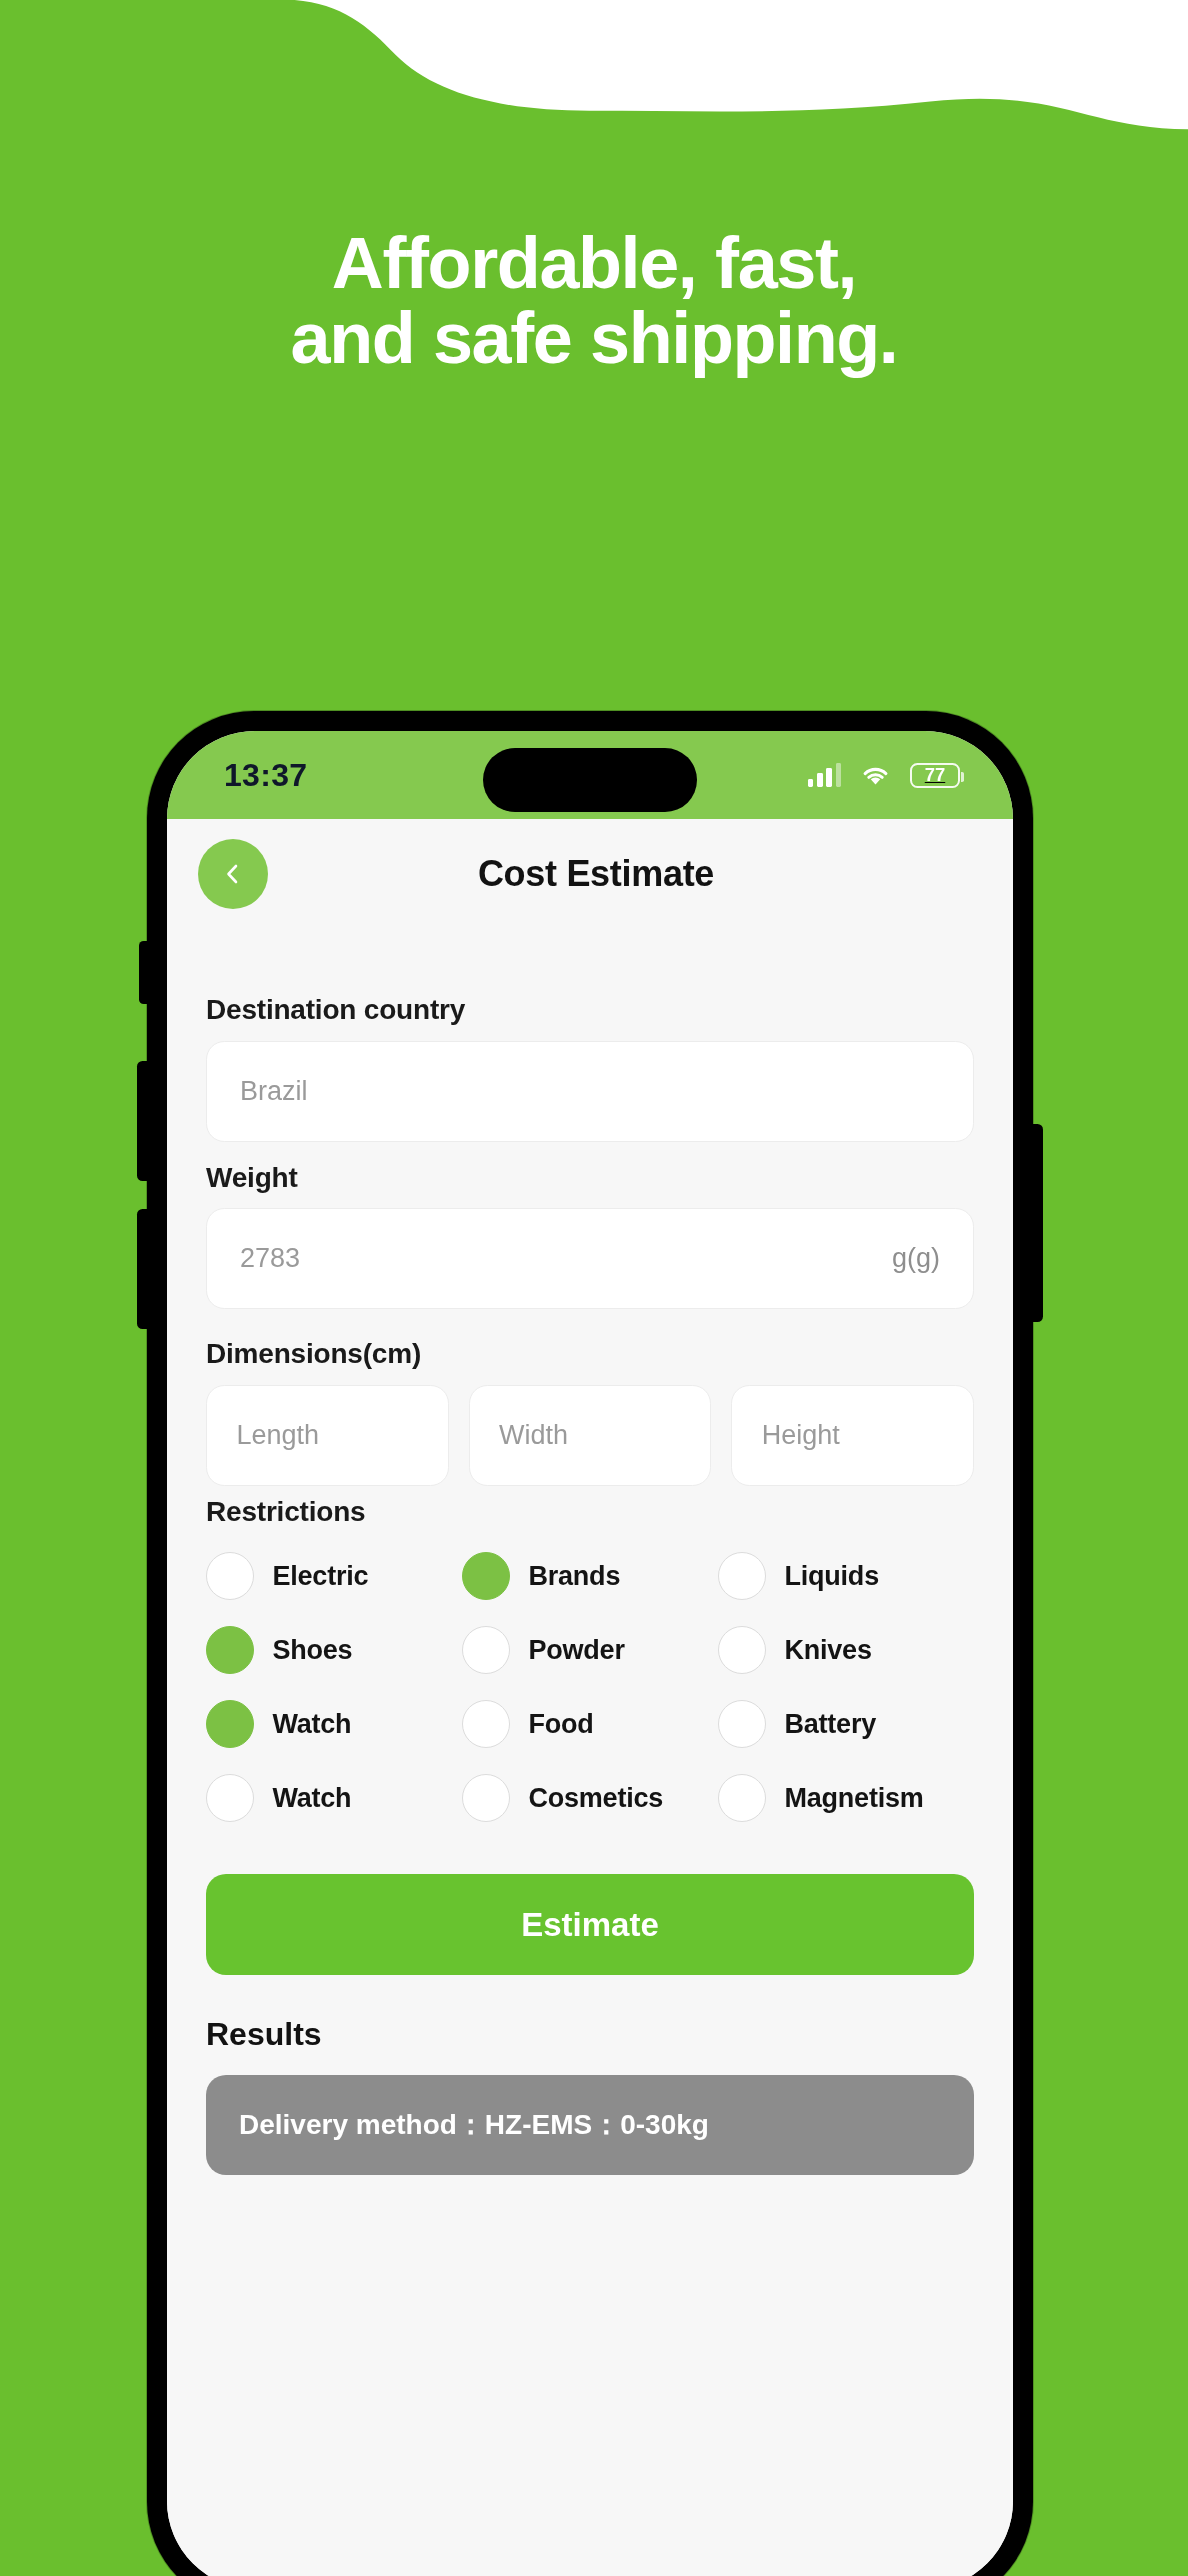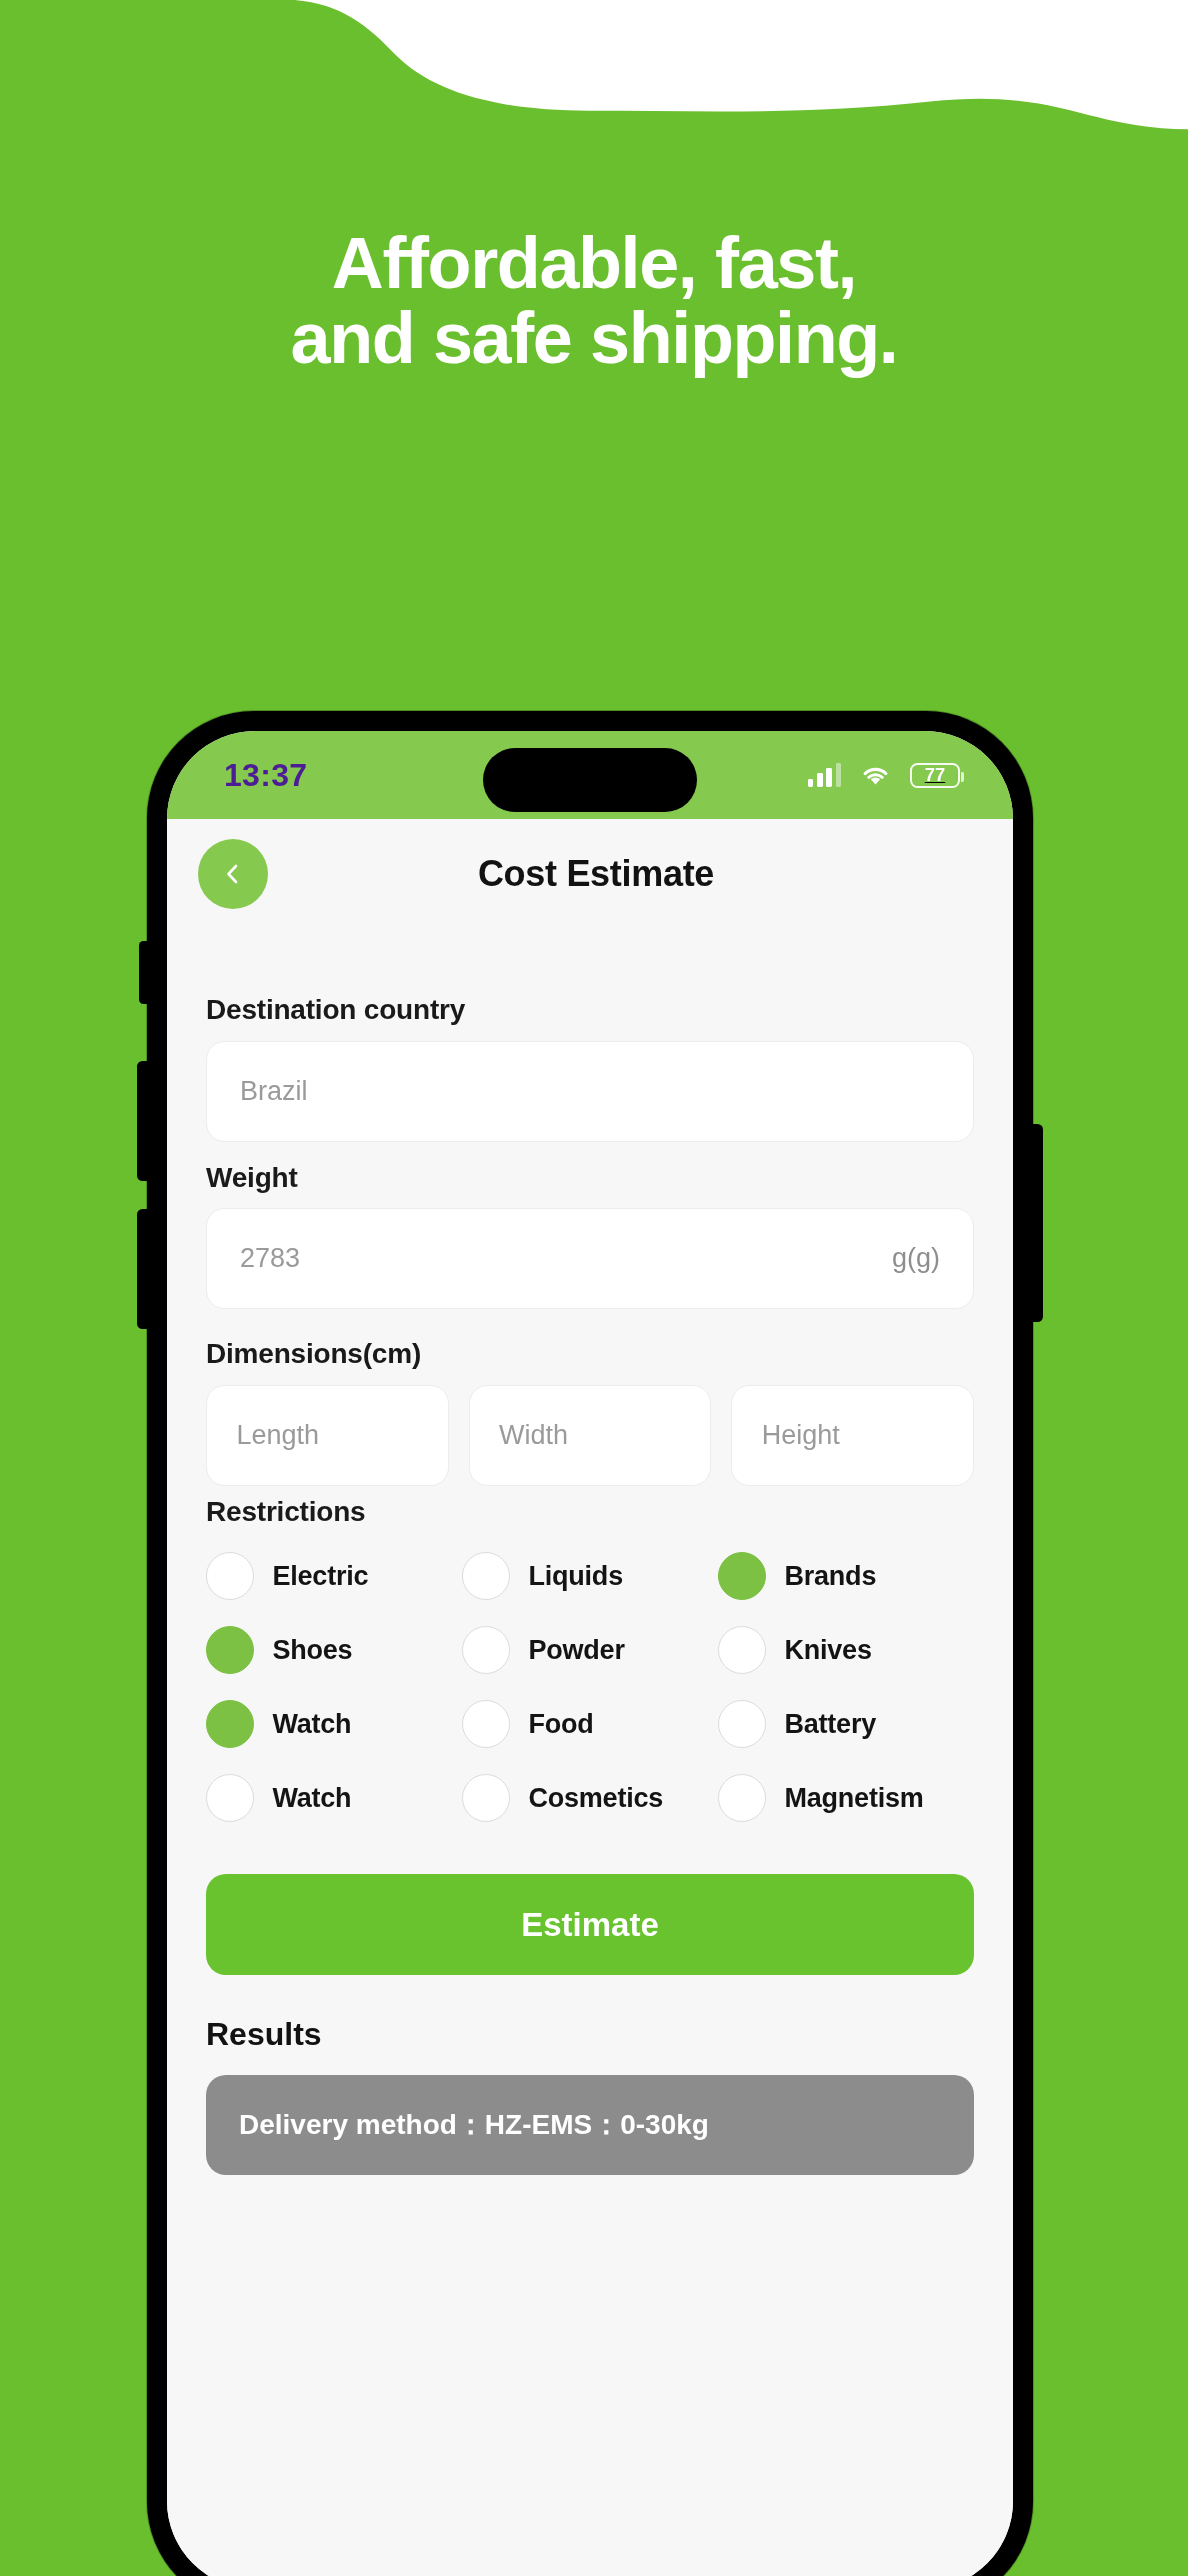--- a/index.html
+++ b/index.html
@@ -59,21 +59,21 @@
 
   
   #statusbar{
     position:relative;
     height:88px;
     background:#85c94f;
     display:flex; align-items:center;
     padding:0 53px 0 57px;
   }
   #status-time{
-    color:#4c1d95; font-size:32px; font-weight:600;
+    color:#0f172a; font-size:32px; font-weight:600;
     letter-spacing:0.3px;
     flex:0 0 auto;
   }
   #dynamic-island{
     position:absolute; left:50%; top:16.6px;
     transform:translateX(-50%);
     width:214px; height:64px;
     background:#000; border-radius:35px;
   }
   #status-icons{
@@ -274,27 +274,27 @@
           </div>
         </div>
 
         <div class="field" style="margin-top:10px;">
           <div class="field-label" style="margin-bottom:24px;">Restrictions</div>
           <div id="restrictions-grid">
               <div class="chk">
                 <span class="dot"></span>
                 <span class="lbl">Electric</span>
               </div>
+              <div class="chk on">
+                <span class="dot"></span>
+                <span class="lbl">Brands</span>
+              </div>
               <div class="chk">
                 <span class="dot"></span>
                 <span class="lbl">Liquids</span>
-              </div>
-              <div class="chk on">
-                <span class="dot"></span>
-                <span class="lbl">Brands</span>
               </div>
               <div class="chk on">
                 <span class="dot"></span>
                 <span class="lbl">Shoes</span>
               </div>
               <div class="chk">
                 <span class="dot"></span>
                 <span class="lbl">Powder</span>
               </div>
               <div class="chk">

